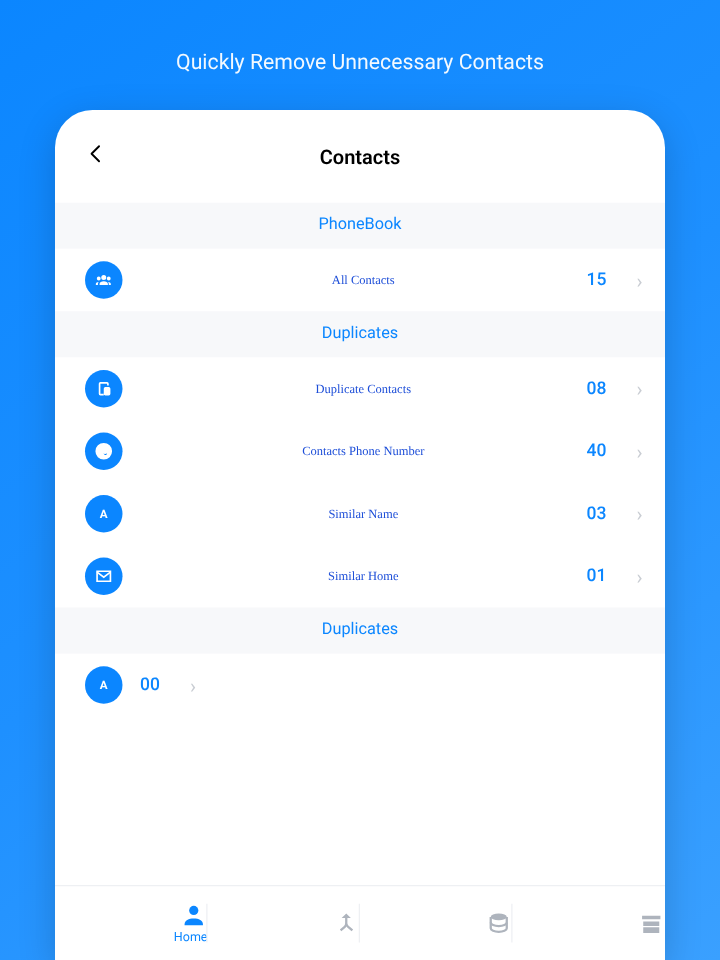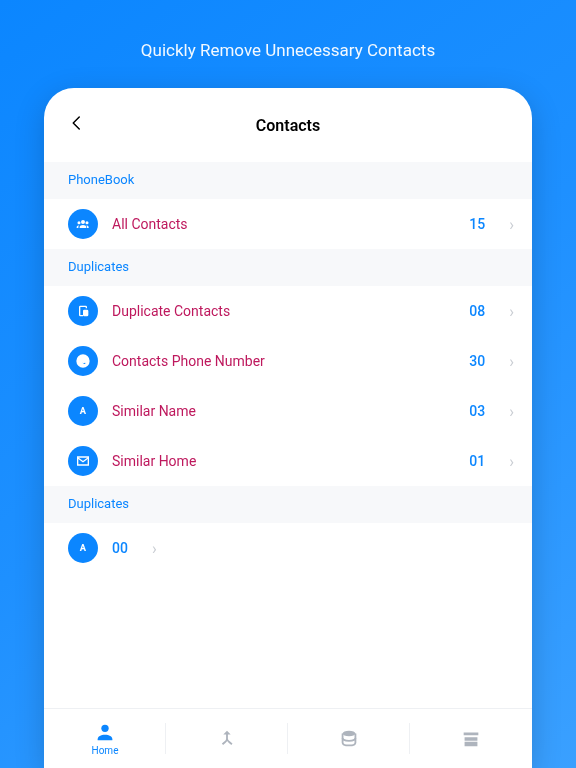--- a/index.html
+++ b/index.html
@@ -7,34 +7,34 @@
 .hero { text-align: center; color: #fff; padding: 36px 0 18px; }
 .hero h1 { font-size: 26px; font-weight: 700; letter-spacing: .3px; }
 .hero p  { font-size: 17px; font-weight: 400; margin-top: 4px; opacity: .95; }
 
 .device { width: 488px; flex: 1; background: #fff; border-radius: 30px 30px 0 0; margin-top: 10px; box-shadow: 0 8px 30px rgba(0,0,0,.18); display: flex; flex-direction: column; overflow: hidden; }
 
 .nav { display: flex; align-items: center; justify-content: center; position: relative; height: 74px; }
 .nav .back { position: absolute; left: 24px; font-size: 22px; line-height: 1; color: #000; }
 .nav .title { font-size: 16px; font-weight: 600; color: #000; }
 
-.scroll { flex: 1; overflow: hidden; }
+.scroll { flex: 1; overflow: hidden; text-align: center; }
 
 .section-label { font-size: 13px; color: #0b86ff; padding: 10px 24px 12px; background: #f7f8fa; }
 
 .row { display: flex; align-items: center; padding: 10px 18px 10px 24px; background: #fff; }
 .row + .row { border-top: 0; }
 .icon-badge { width: 30px; height: 30px; border-radius: 50%; background: #0b86ff; color: #fff; display: flex; align-items: center; justify-content: center; margin-right: 14px; flex: none; }
 .icon-badge svg { width: 16px; height: 16px; fill: #fff; }
-.row-title { flex: 1; font-size: 14px; color: #be185d; }
+.row-title { flex: 1; font-size: 10px; color: #1d4ed8; font-family: Liberation Serif, serif; }
 .row-count { font-size: 14px; color: #0b86ff; margin-right: 24px; font-weight: 500; }
 .row .chevron { color: #c9cdd3; font-size: 16px; }
 
 .tabbar { height: 60px; display: flex; border-top: 1px solid #eef0f3; }
-.tab { flex: 1; display: flex; flex-direction: column; align-items: center; justify-content: center; color: #aeb4bd; position: relative; }
+.tab { flex: 1; display: flex; flex-direction: column; align-items: flex-end; justify-content: center; color: #aeb4bd; position: relative; }
 .tab:not(:last-child)::after { content: ""; position: absolute; right: 0; top: 14px; bottom: 14px; width: 1px; background: #eef0f3; }
 .tab svg { width: 22px; height: 22px; fill: currentColor; }
 .tab.active { color: #0b86ff; }
 .tab-label { font-size: 10px; margin-top: 2px; }
 </style>
 </head>
 <body>
 
 <div class="hero">
   <p>Quickly Remove Unnecessary Contacts</p>
@@ -78,21 +78,21 @@
       <span class="chevron">›</span>
     </div>
 
     <div class="row">
       <span class="icon-badge">
         <svg viewBox="0 0 24 24">
             <path d="M12 2a10 10 0 100 20 10 10 0 000-20zm3.9 13.4l-.9.9c-.3.3-.8.4-1.2.2-1.6-.7-3-2.1-3.7-3.7-.2-.4-.1-.9.2-1.2l.9-.9c.3-.3.3-.7.1-1l-1-1.6c-.2-.4-.7-.5-1.1-.3l-.8.5c-.5.3-.8.9-.7 1.5.4 2.7 2.9 5.2 5.6 5.6.6.1 1.2-.2 1.5-.7l.5-.8c.2-.4.1-.9-.3-1.1l-1.6-1c-.3-.2-.7-.2-1 .1"></path>
           </svg>
       </span>
       <span class="row-title">Contacts Phone Number</span>
-      <span class="row-count">30</span>
+      <span class="row-count">40</span>
       <span class="chevron">›</span>
     </div>
 
     <div class="row">
       <span class="icon-badge">
         <svg viewBox="0 0 24 24">
             <text x="12" y="17" text-anchor="middle" font-size="14" font-weight="700" fill="#fff">A</text>
           </svg>
       </span>
       <span class="row-title">Similar Name</span>

